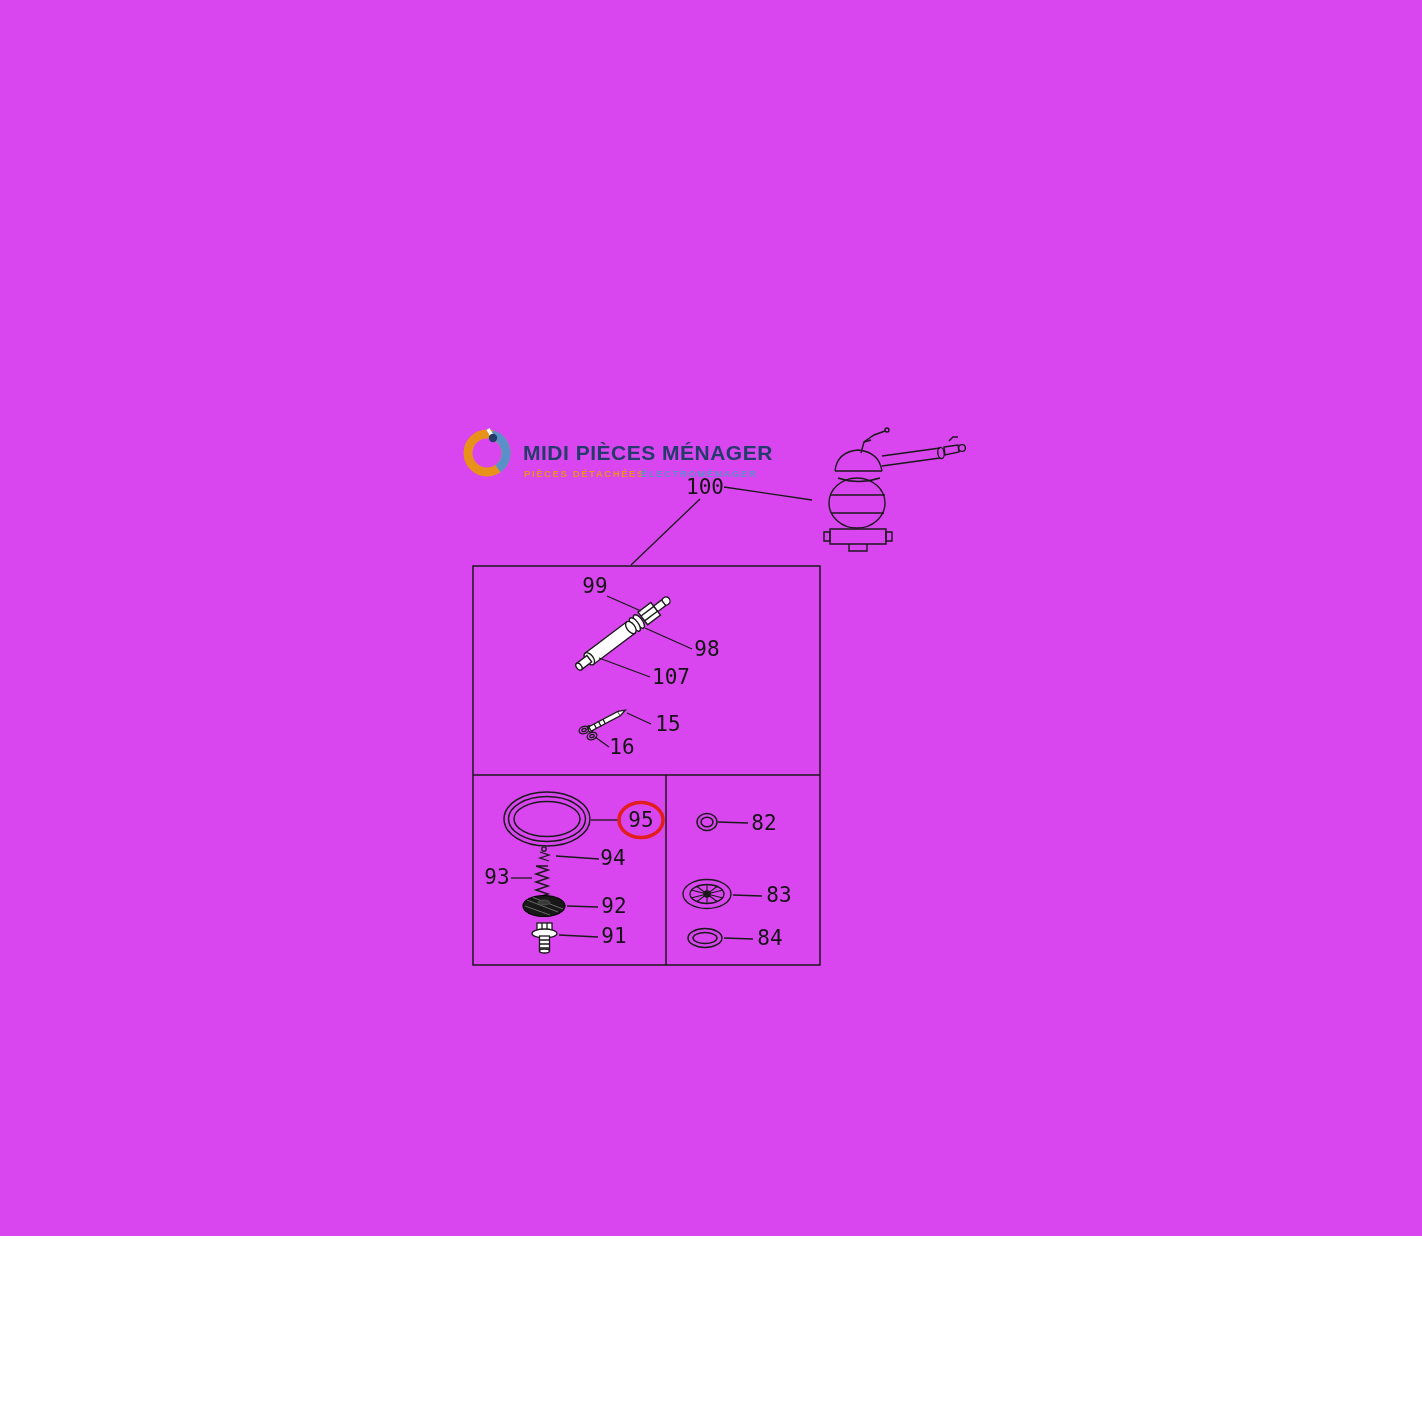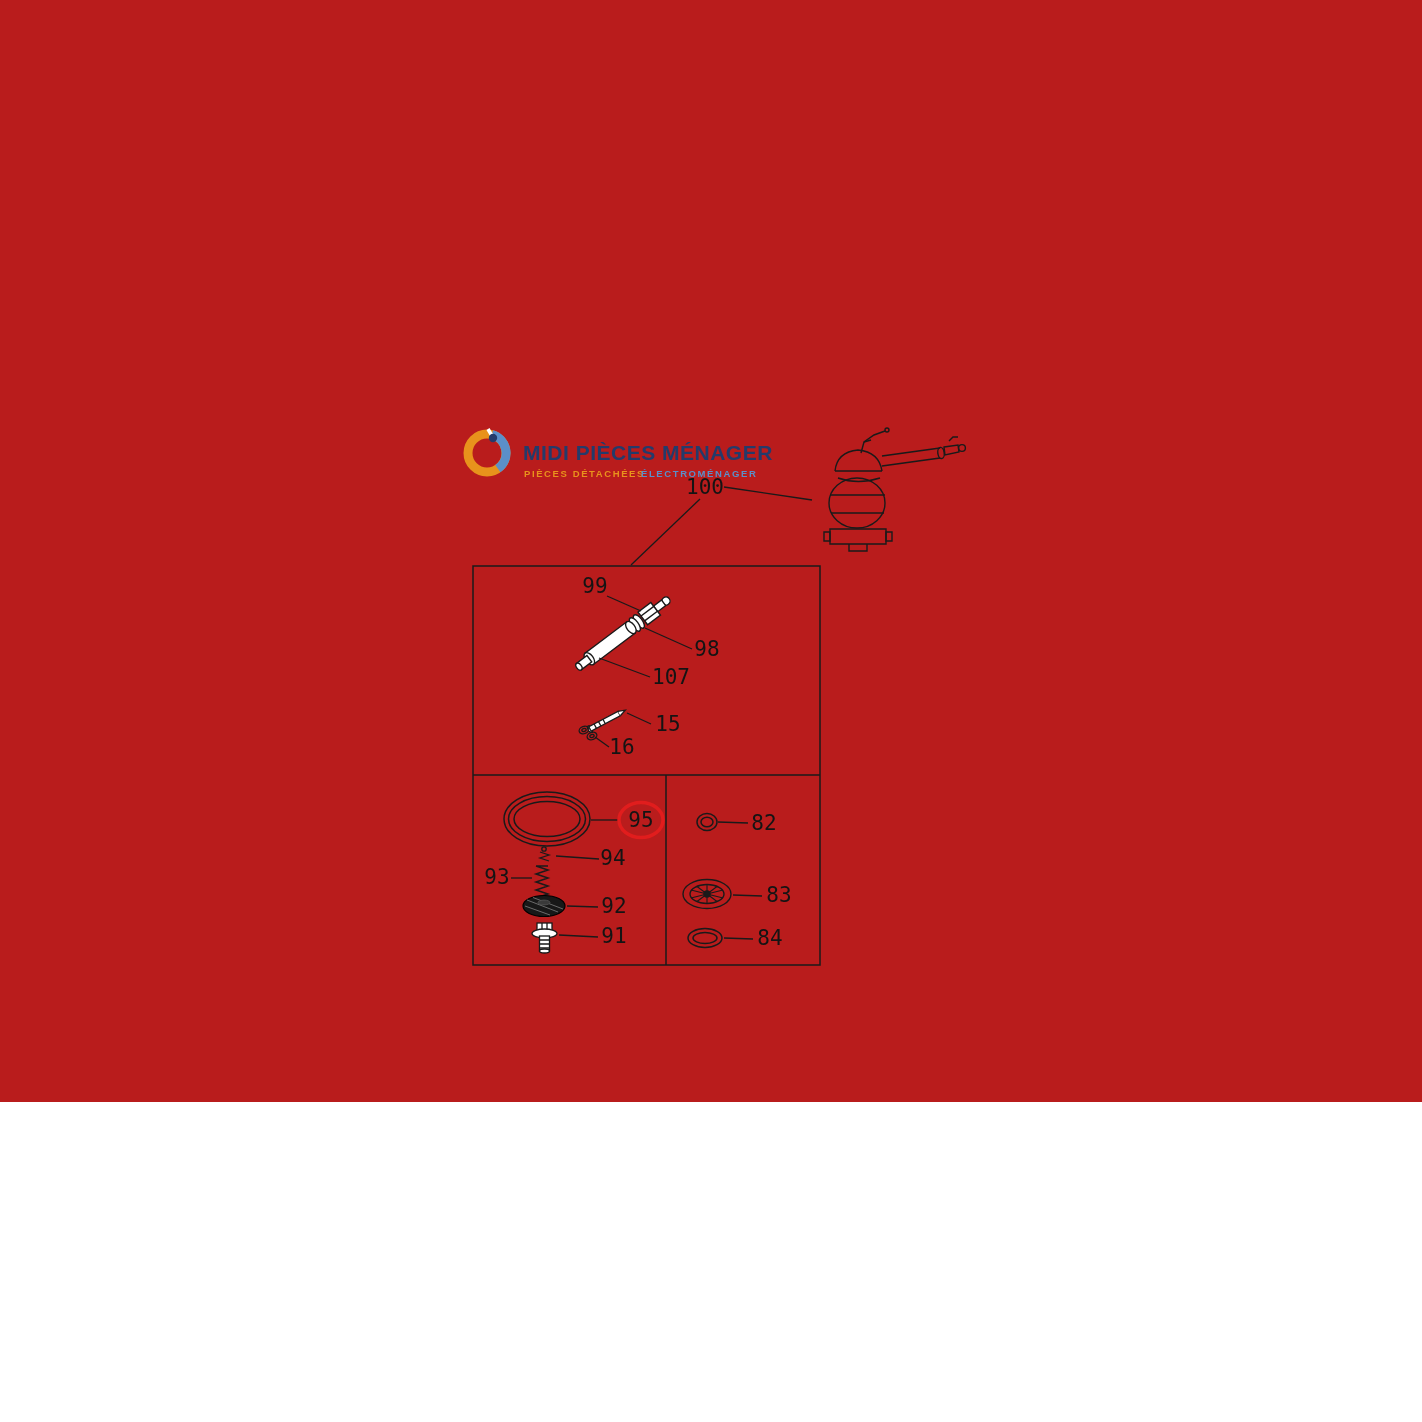--- a/index.html
+++ b/index.html
@@ -1,17 +1,17 @@
 <!DOCTYPE html>
 <html><head>
 <meta charset="utf-8">
 <style>
   * { margin: 0; padding: 0; box-sizing: border-box; }
   html, body { width: 1422px; height: 1422px; background: #ffffff; overflow: hidden; }
-  .page { position: relative; width: 1422px; height: 1102px; background: #b91c1c; }
+  .page { position: relative; width: 1422px; height: 1236px; background: #d946ef; }
   svg.art { position: absolute; left: 0; top: 0; }
   text.part-label {
     font-family: "DejaVu Sans Mono", monospace;
     font-size: 21px;
     fill: #141414;
   }
   text.brand-name {
     font-family: "Liberation Sans", sans-serif;
     font-size: 21px;
     font-weight: bold;

